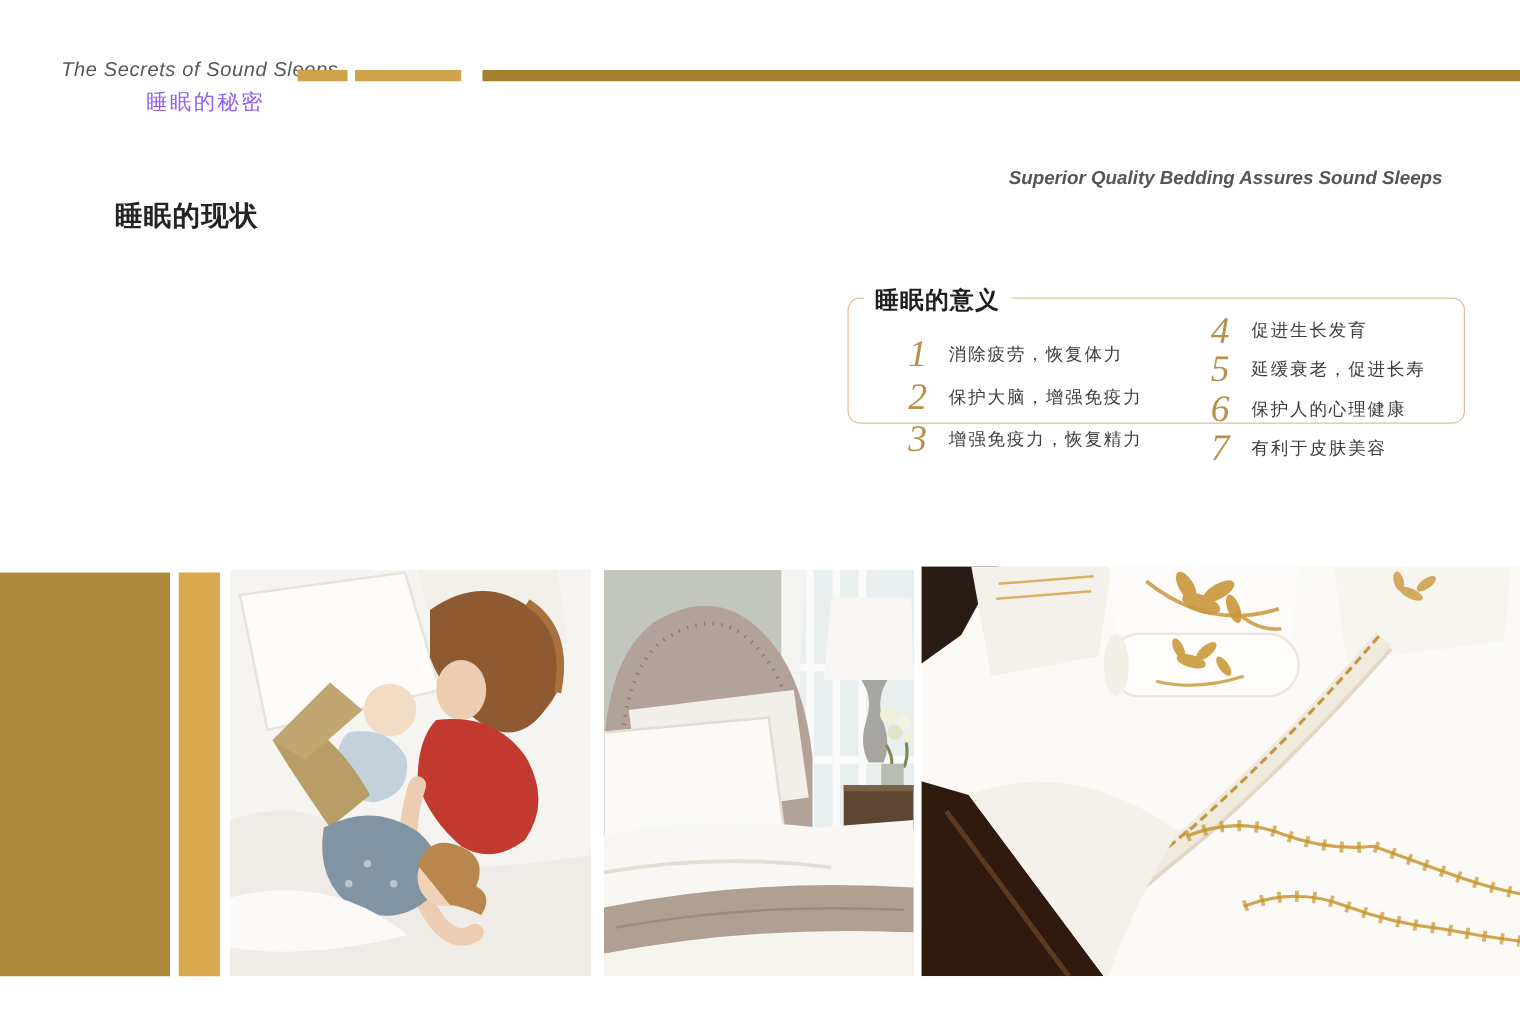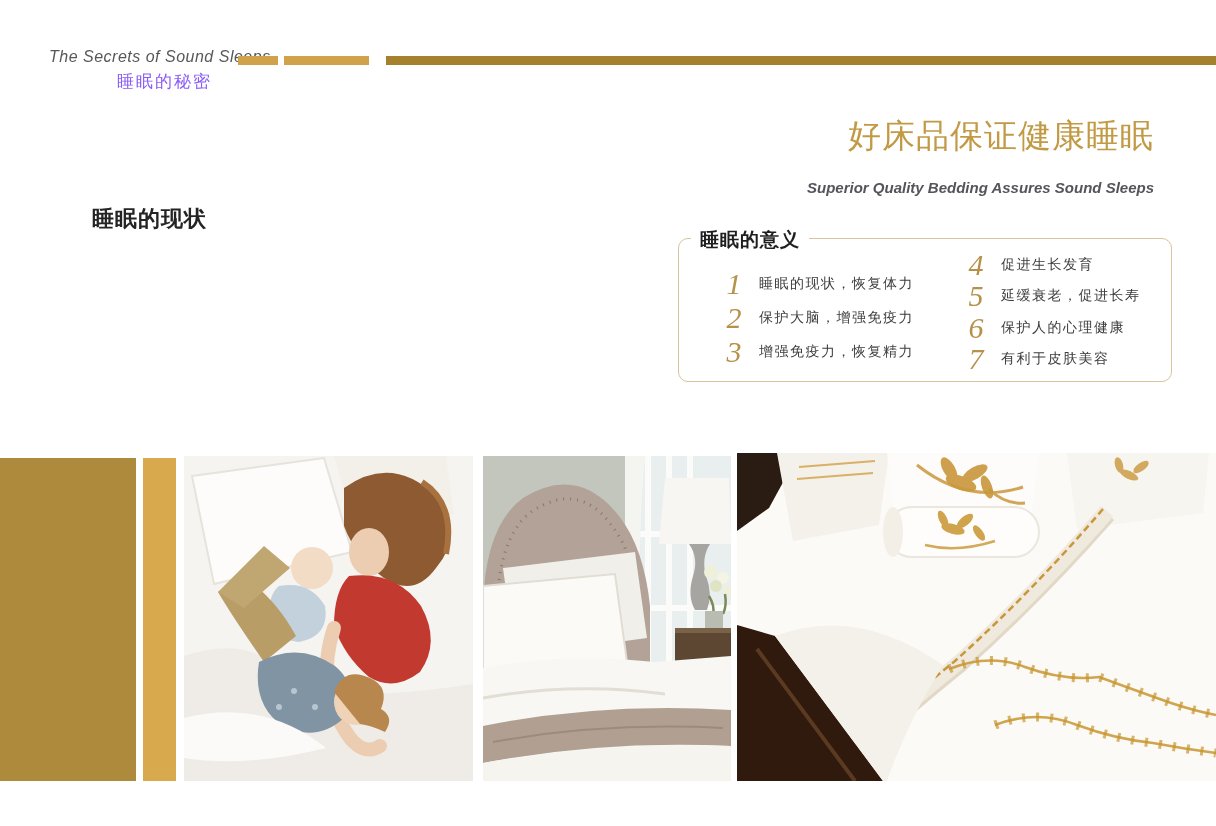--- a/index.html
+++ b/index.html
@@ -16,29 +16,29 @@
   .bar-2 { left:284px; width:85px;  background:#cfa24b; }
   .bar-3 { left:386px; width:830px; background:#a5812e; }
 
   
   .hero { position:absolute; right:62px; top:114px; text-align:right; }
   .hero-title { font-size:33px; color:#c29a45; letter-spacing:1px; white-space:nowrap; }
   .hero-sub { margin-top:20px; font-size:15px; font-weight:bold; font-style:italic;
               color:#54555a; white-space:nowrap; }
 
   
-  .sec { position:absolute; left:92px; width:414px;margin-top:46px; }
+  .sec { position:absolute; left:92px; width:414px; }
   .sec h2 { font-size:22px; font-weight:bold; color:#242424; letter-spacing:1px; line-height:1; }
   .sec p { margin-top:9px; font-size:12px; line-height:15.6px; color:#4b4b4b;
            text-align:justify; text-indent:2em; }
   .sec-1 { top:162px; }
   .sec-2 { top:305px; }
 
   
-  .benefits { position:absolute; left:678px; top:238px; width:494px; height:144px;
+  .benefits { position:absolute; left:678px; top:238px; width:494px; height:101px;
               border:1px solid #d7c49b; border-radius:10px; }
   .benefits-title { position:absolute; top:-12px; left:12px; background:#ffffff;
                     padding:0 9px; font-size:19px; font-weight:bold; color:#1f1f1f;
                     letter-spacing:1px; white-space:nowrap; }
   .bcol { position:absolute; }
   .bcol-left  { left:40px;  top:28px; }
   .bcol-right { left:282px; top:10px; }
   .brow { display:flex; align-items:center; }
   .bcol-left  .brow { height:34px; }
   .bcol-right .brow { height:31.5px; }
@@ -60,36 +60,35 @@
 
 <div class="page">
 
   <div class="hdr-en">The Secrets of Sound Sleeps</div>
   <div class="hdr-zh">睡眠的秘密</div>
   <div class="bar bar-1"></div>
   <div class="bar bar-2"></div>
   <div class="bar bar-3"></div>
 
   <div class="hero">
-    <div class="hero-title">好床品保证健康睡眠</div>
     <div class="hero-sub">Superior Quality Bedding Assures Sound Sleeps</div>
   </div>
 
   <div class="sec sec-1">
     <h2>睡眠的现状</h2>
   </div>
 
 
   <div class="benefits">
     <div class="benefits-title">睡眠的意义</div>
 
     <div class="bcol bcol-left">
       <div class="brow">
         <span class="bnum">1</span>
-        <span class="btxt">睡眠的现状，恢复体力</span>
+        <span class="btxt">消除疲劳，恢复体力</span>
       </div>
       <div class="brow">
         <span class="bnum">2</span>
         <span class="btxt">保护大脑，增强免疫力</span>
       </div>
       <div class="brow">
         <span class="bnum">3</span>
         <span class="btxt">增强免疫力，恢复精力</span>
       </div>
     </div>

